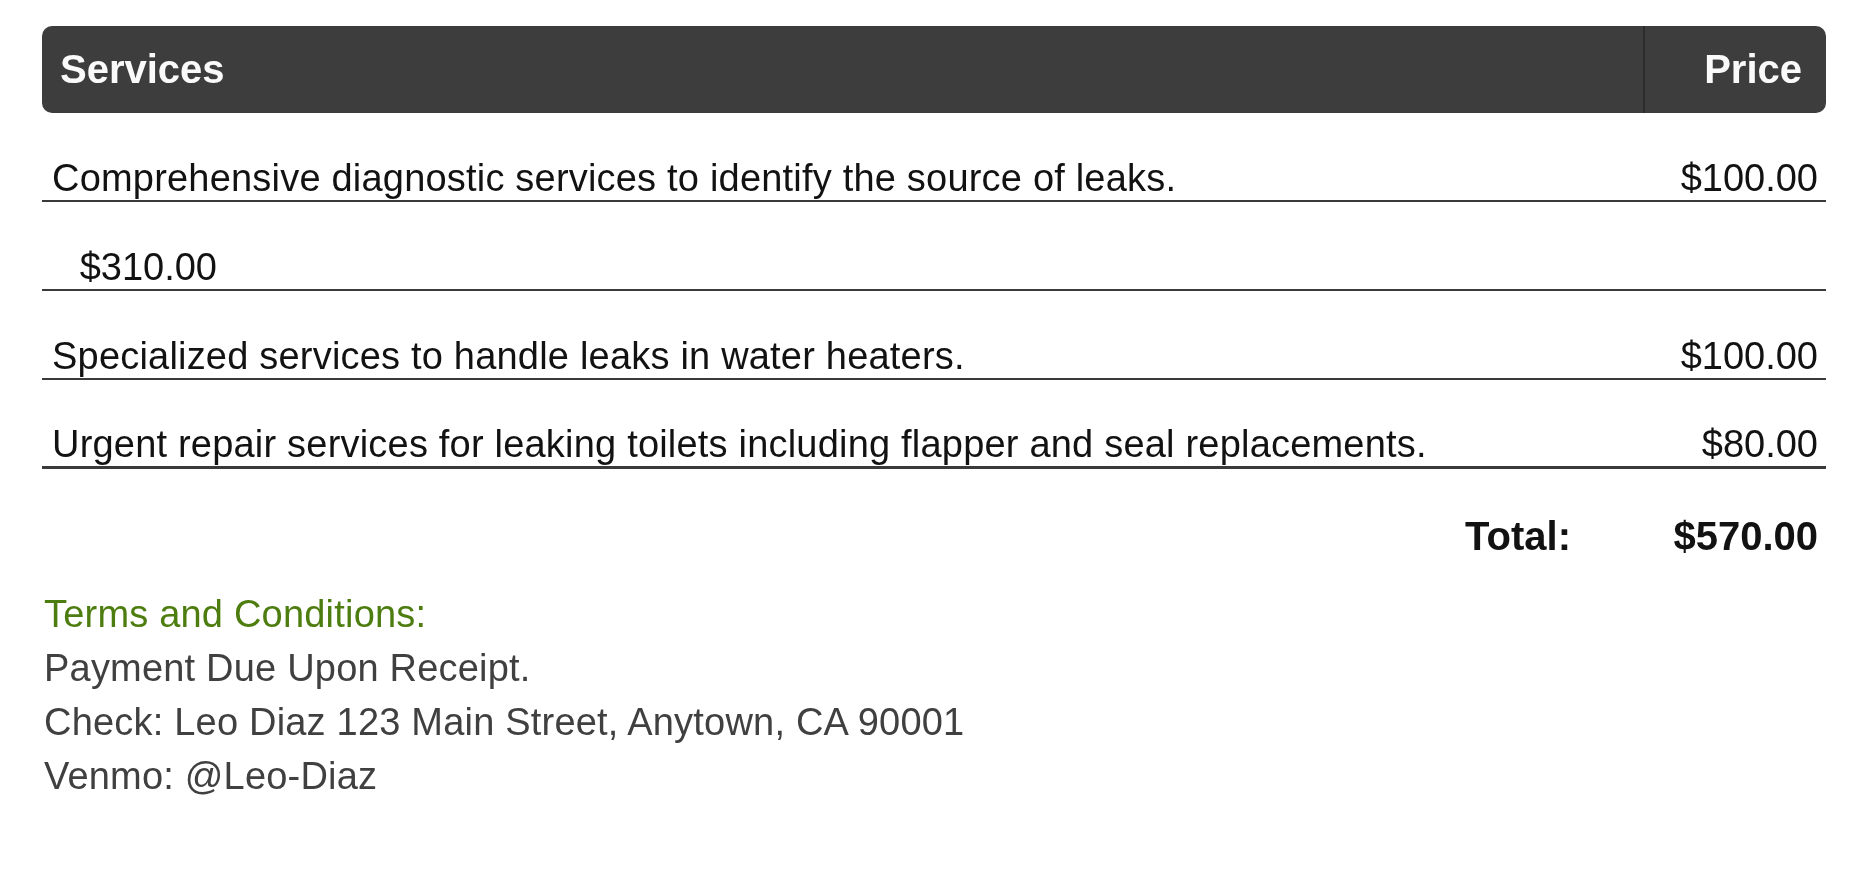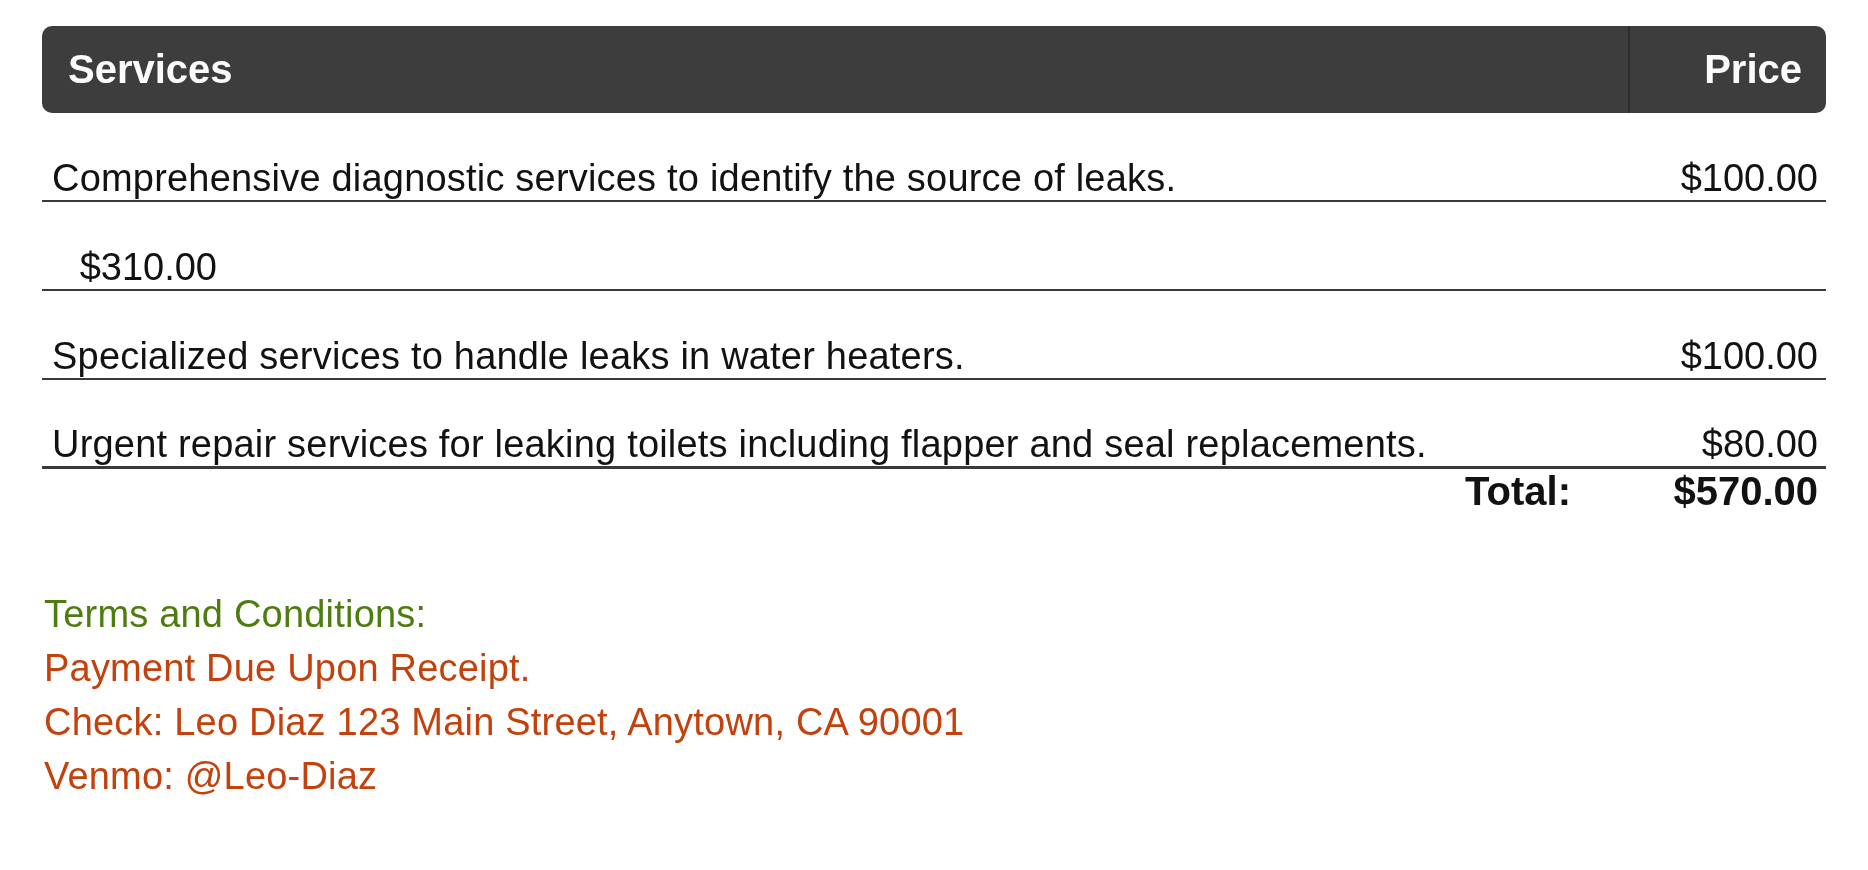--- a/index.html
+++ b/index.html
@@ -29,24 +29,24 @@
     border-radius: 10px;
     height: 87px;
     font-weight: 700;
     font-size: 40px;
     overflow: hidden;
   }
   .th-services {
     flex: 1;
     display: flex;
     align-items: center;
-    padding-left: 26px;
+    padding-left: 18px;
   }
   .th-price {
-    width: 198px;
+    width: 183px;
     display: flex;
     align-items: center;
     justify-content: flex-end;
     padding-right: 24px;
     border-left: 2px solid rgba(0,0,0,0.28);
   }
 
   .trow {
     display: flex;
     align-items: flex-end;
@@ -62,21 +62,21 @@
   }
   .cell-price {
     width: 183px;
     text-align: right;
     padding-right: 8px;
     white-space: nowrap;
   }
 
   .total-row {
     display: flex;
-    align-items: flex-start;
+    align-items: flex-end;
     justify-content: flex-end;
     height: 90px;
     font-weight: 700;
     font-size: 40px;
   }
   .total-label { margin-right: 80px; }
   .total-amount {
     width: 175px;
     padding-right: 8px;
     text-align: right;
@@ -85,21 +85,21 @@
 
   
   .terms {
     margin-top: 28px;
     padding-left: 2px;
     font-size: 38px;
     line-height: 54px;
     letter-spacing: 0.2px;
   }
   .terms-heading { color: #4d7c0f; }
-  .terms-line { color: #c2410c; }
+  .terms-line { color: #404040; }
 </style>
 </head>
 <body>
 
 <div class="invoice">
 
   <div class="services-table">
 
     <div class="thead">
       <div class="th-services">Services</div>

